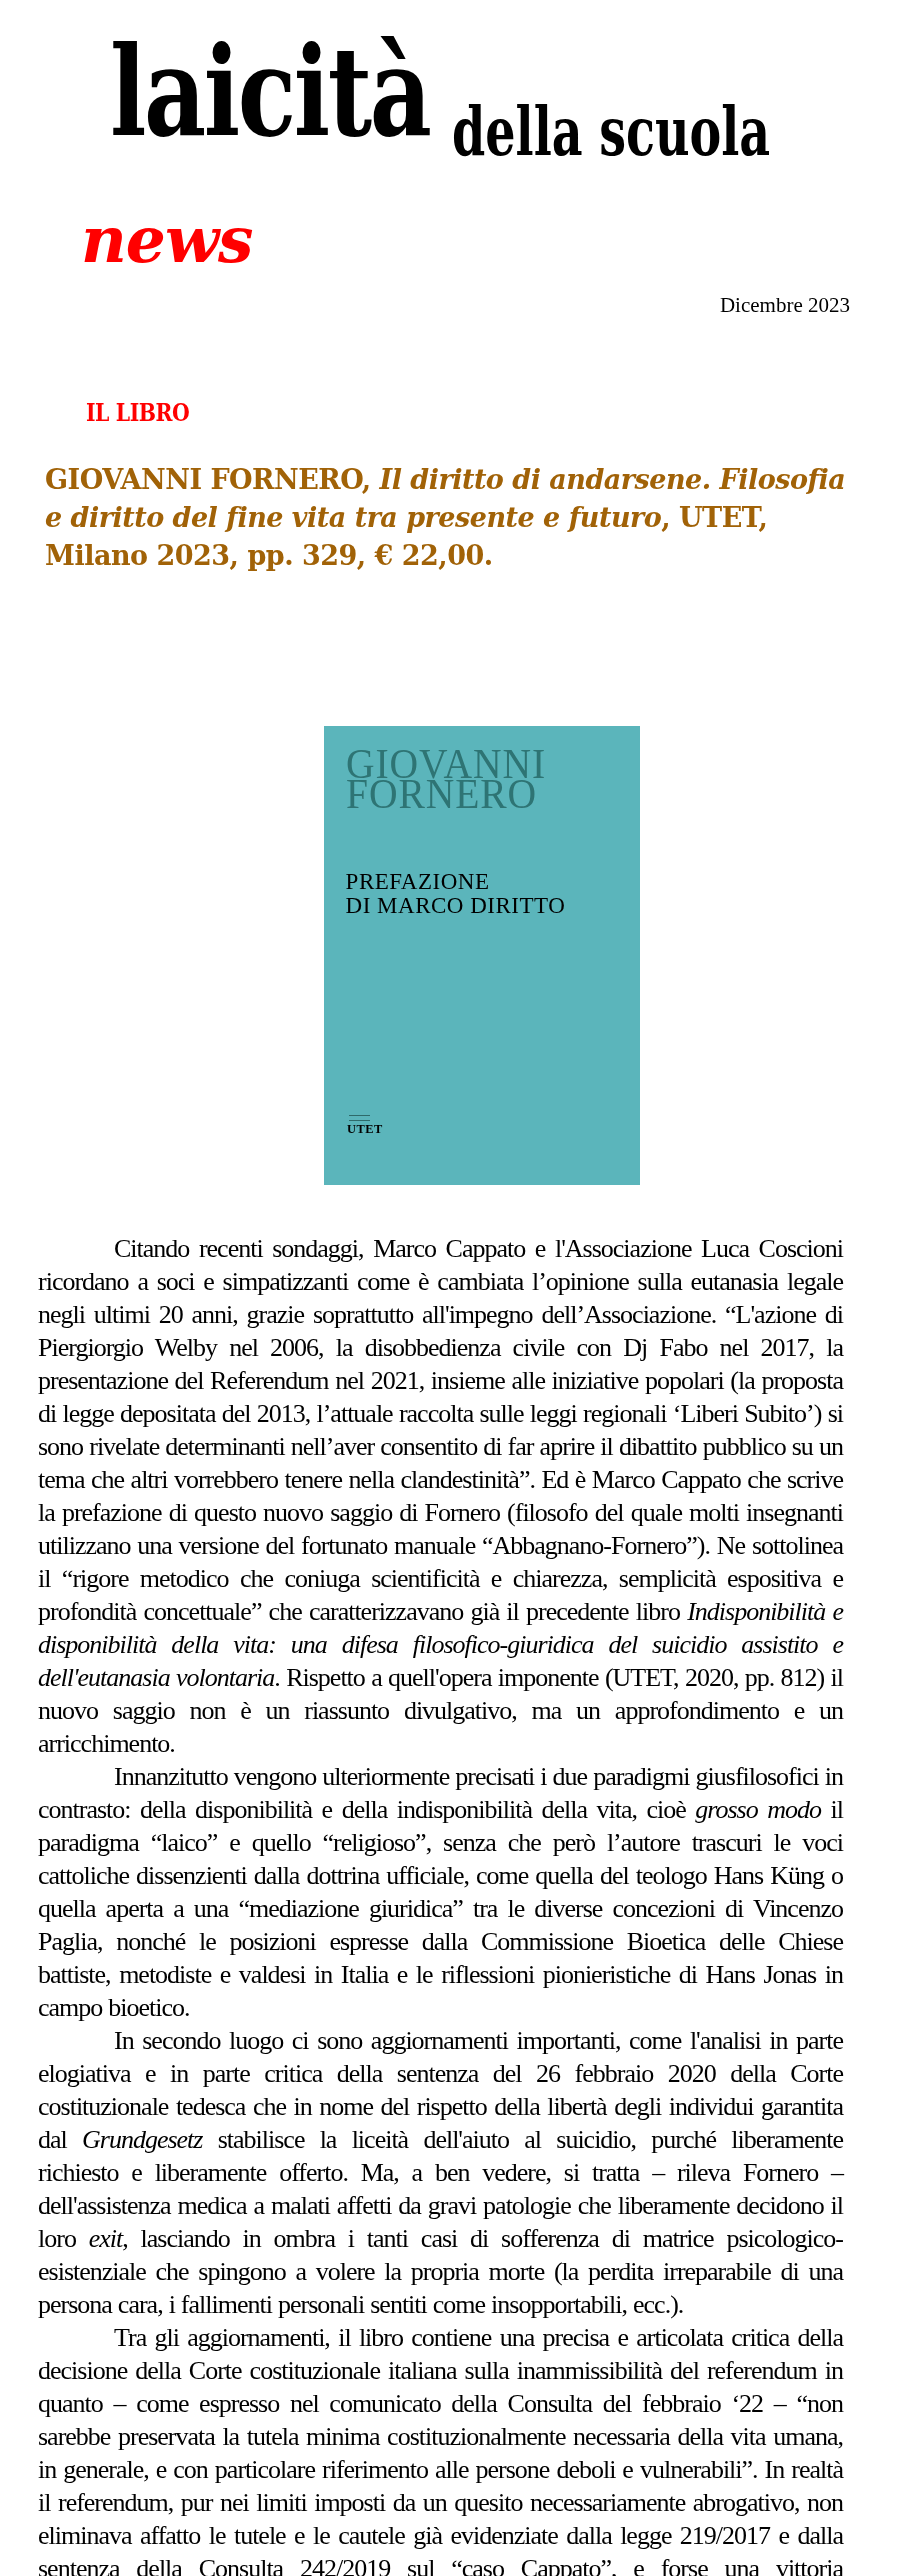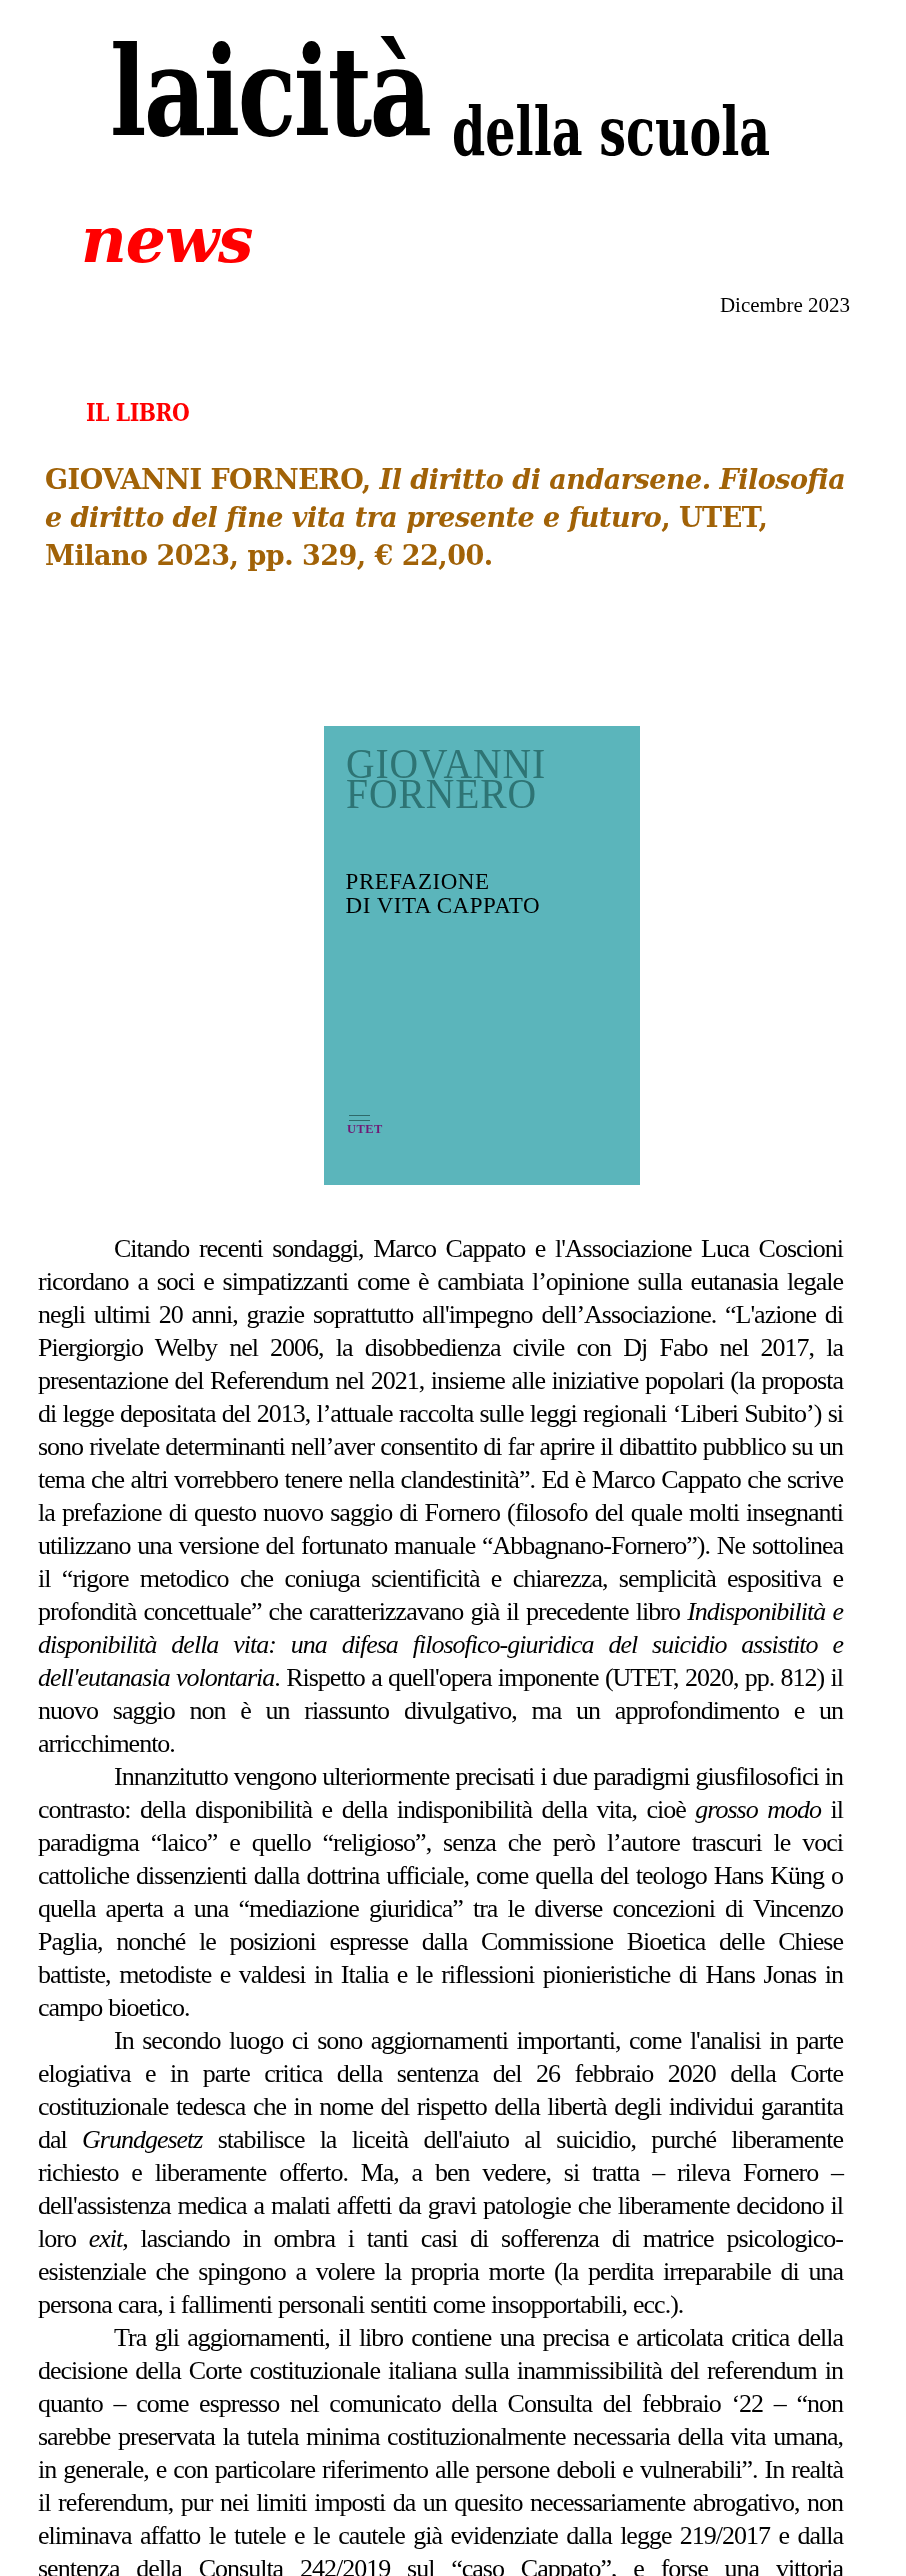--- a/index.html
+++ b/index.html
@@ -36,21 +36,21 @@
            background: #5bb5bb; box-sizing: border-box; padding: 23px 0 0 21.6px;
            font-family: "Liberation Serif", serif; overflow: hidden; }
   .cover-line { font-size: 43px; line-height: 30px; letter-spacing: 1px; white-space: nowrap;
                 transform: scaleX(0.92); transform-origin: left top; }
   .cover-dark { color: #2e7474; }
   .cover-light { color: #f3f7f5; }
   .cover-gap { height: 28px; }
   .cover-pref { font-size: 23px; line-height: 24px; letter-spacing: 0.5px; color: #000000; white-space: nowrap; }
   .cover-pref-wrap { margin-top: 33px; }
   .cover-publisher { position: absolute; left: 23px; bottom: 48px; font-size: 12.4px; font-weight: bold;
-                     color: #701a75; letter-spacing: 0.5px; margin-top: 10px; }
+                     color: #000000; letter-spacing: 0.5px; margin-top: 10px; }
   .cover-publisher::before { content: ""; display: block; width: 20.6px; height: 3.1px;
                              border-top: 1px solid #2e6a6a; border-bottom: 1px solid #2e6a6a; margin: 0 0 1.5px 2.1px; }
 
   .article-body { position: absolute; left: 38px; top: 1232px; width: 805px;
                   font-family: "Liberation Serif", serif; font-size: 26px; line-height: 33px;
                   text-align: justify; letter-spacing: -1px; word-spacing: 0.5px; }
   .article-body p { margin: 0; text-indent: 76px; }
   .article-body em { font-style: italic; }
 </style>
 </head>
@@ -72,21 +72,21 @@
 </div>
 
 <div class="cover">
   <div>
     <div class="cover-line cover-dark">GIOVANNI</div>
     <div class="cover-line cover-dark">FORNERO</div>
   </div>
   <div class="cover-gap"></div>
   <div class="cover-pref-wrap">
     <div class="cover-pref">PREFAZIONE</div>
-    <div class="cover-pref">DI VITA CAPPATO</div>
+    <div class="cover-pref">DI MARCO DIRITTO</div>
   </div>
   <div class="cover-publisher">UTET</div>
 </div>
 
 <article class="article-body">
     <p><span>Citando recenti sondaggi, Marco Cappato e l'Associazione Luca Coscioni ricordano a soci e simpatizzanti come è cambiata l’opinione sulla eutanasia legale negli ultimi 20 anni, grazie soprattutto all'impegno dell’Associazione. “L'azione di Piergiorgio Welby nel 2006, la disobbedienza civile con Dj Fabo nel 2017, la presentazione del Referendum nel 2021, insieme alle iniziative popolari (la proposta di legge depositata del 2013, l’attuale raccolta sulle leggi regionali ‘Liberi Subito’) si sono rivelate determinanti nell’aver consentito di far aprire il dibattito pubblico su un tema che altri vorrebbero tenere nella clandestinità”. Ed è Marco Cappato che scrive la prefazione di questo nuovo saggio di Fornero (filosofo del quale molti insegnanti utilizzano una versione del fortunato manuale “Abbagnano-Fornero”). Ne sottolinea  il “rigore metodico che coniuga scientificità e chiarezza, semplicità espositiva e profondità concettuale” che caratterizzavano già il precedente libro </span><em>Indisponibilità e disponibilità della vita: una difesa filosofico-giuridica del suicidio assistito e dell'eutanasia volontaria</em><span>. Rispetto a quell'opera imponente (UTET, 2020, pp. 812) il nuovo saggio non è un riassunto divulgativo, ma un approfondimento e un arricchimento.</span></p>
     <p><span>Innanzitutto vengono ulteriormente precisati i due paradigmi giusfilosofici in contrasto: della disponibilità e della indisponibilità della vita, cioè </span><em>grosso modo</em><span> il paradigma “laico” e quello “religioso”, senza che però l’autore trascuri le voci cattoliche dissenzienti dalla dottrina ufficiale, come quella del teologo Hans  Küng o quella aperta a una “mediazione giuridica” tra le diverse concezioni di Vincenzo Paglia, nonché le posizioni espresse dalla Commissione Bioetica delle Chiese battiste, metodiste e valdesi in Italia e le riflessioni pionieristiche di Hans Jonas in campo bioetico.</span></p>
     <p><span>In secondo luogo ci sono aggiornamenti importanti, come l'analisi in parte elogiativa e in parte critica della sentenza del 26 febbraio 2020 della Corte costituzionale tedesca che in nome del rispetto della libertà degli individui garantita dal </span><em>Grundgesetz</em><span> stabilisce la liceità dell'aiuto al suicidio, purché liberamente richiesto e liberamente offerto. Ma, a ben vedere, si tratta – rileva Fornero – dell'assistenza medica a malati affetti da gravi patologie che liberamente decidono il loro </span><em>exit</em><span>, lasciando in ombra i tanti casi di sofferenza di matrice psicologico-esistenziale che spingono a volere la propria morte (la perdita irreparabile di una persona cara, i fallimenti personali sentiti come insopportabili, ecc.).</span></p>
     <p><span>Tra gli aggiornamenti, il libro contiene una precisa e articolata critica della decisione della Corte costituzionale italiana sulla inammissibilità del referendum in quanto – come espresso nel comunicato della Consulta del febbraio ‘22 – “non sarebbe preservata la tutela minima costituzionalmente necessaria della vita umana, in generale, e con particolare riferimento alle persone deboli e vulnerabili”. In realtà il referendum, pur nei limiti imposti da un quesito necessariamente abrogativo, non eliminava affatto le tutele e le cautele già evidenziate dalla legge 219/2017 e dalla sentenza della Consulta 242/2019 sul “caso Cappato”, e forse una vittoria referendaria avrebbe stimolato un intervento legislativo organico sulla materia.</span></p>
   </article>

